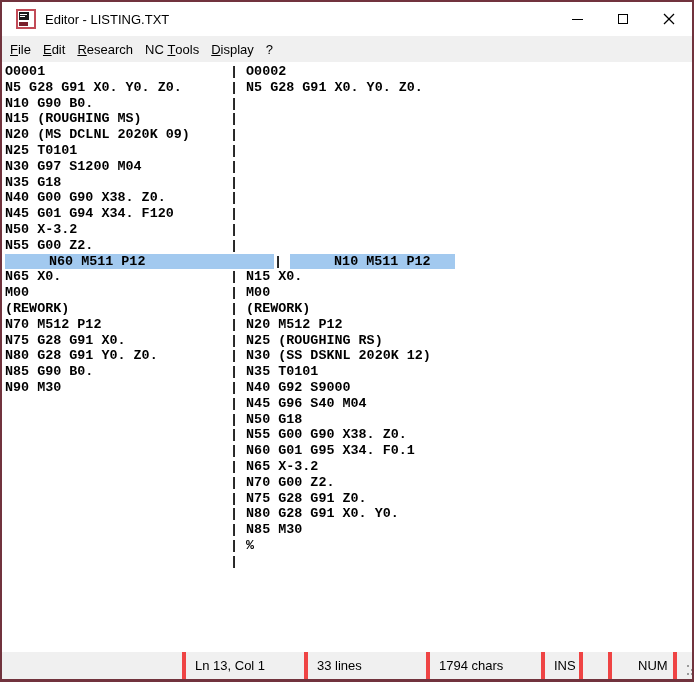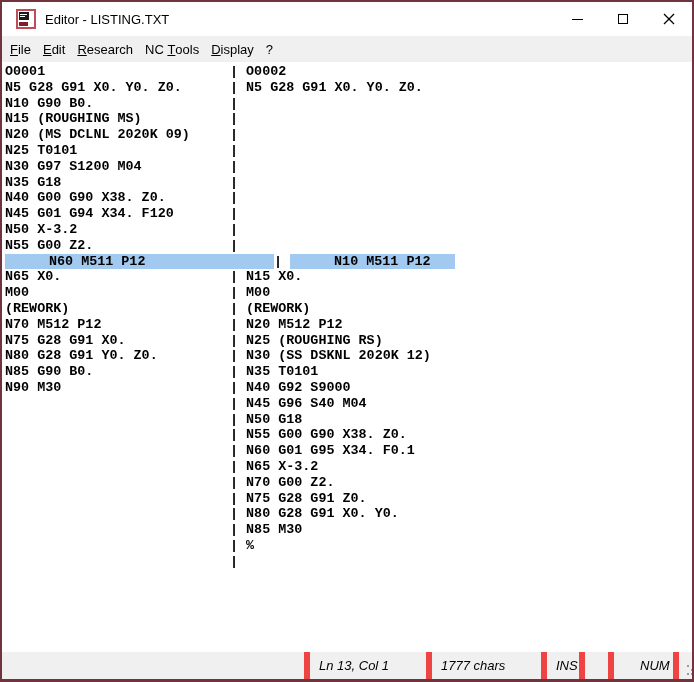--- a/index.html
+++ b/index.html
@@ -67,24 +67,24 @@
 
   
   .statusbar {
     flex:0 0 27px;
     background:#f0f0f0;
     display:flex; align-items:stretch;
     font-size:13px; color:#000;
   }
   .sb-spacer { flex:1 1 auto; }
   .sb-seg {
-    border-left:6px solid #ef4444;
+    border-left:4px solid #ef4444;
     display:flex; align-items:center;
     padding-left:9px;
-    white-space:nowrap; overflow:hidden;font-style:italic;
+    white-space:nowrap; overflow:hidden;
   }
   .sb-ln    { width:122px; }
   .sb-lines { width:122px; }
   .sb-chars { width:115px; }
   .sb-ins   { width:38px;  }
   .sb-blank { width:29px;  padding-left:0; }
   .sb-num   { width:65px;  padding-left:26px; }
   .sb-grip  { width:19px;  padding:0; position:relative; }
   .grip-dots {
     position:absolute; right:3px; bottom:4px;
@@ -136,21 +136,22 @@
       <div class="menu-item">NC <u>T</u>ools</div>
       <div class="menu-item"><u>D</u>isplay</div>
       <div class="menu-item">?</div>
     </div>
 
   <div class="editor"><div class="line"><span>O0001                       </span><span>| </span><span>O0002</span></div><div class="line"><span>N5 G28 G91 X0. Y0. Z0.      </span><span>| </span><span>N5 G28 G91 X0. Y0. Z0.</span></div><div class="line"><span>N10 G90 B0.                 </span><span>| </span><span></span></div><div class="line"><span>N15 (ROUGHING MS)           </span><span>| </span><span></span></div><div class="line"><span>N20 (MS DCLNL 2020K 09)     </span><span>| </span><span></span></div><div class="line"><span>N25 T0101                   </span><span>| </span><span></span></div><div class="line"><span>N30 G97 S1200 M04           </span><span>| </span><span></span></div><div class="line"><span>N35 G18                     </span><span>| </span><span></span></div><div class="line"><span>N40 G00 G90 X38. Z0.        </span><span>| </span><span></span></div><div class="line"><span>N45 G01 G94 X34. F120       </span><span>| </span><span></span></div><div class="line"><span>N50 X-3.2                   </span><span>| </span><span></span></div><div class="line"><span>N55 G00 Z2.                 </span><span>| </span><span></span></div><div class="line"><span class="hl" style="background: rgb(162, 201, 239);">N60 M511 P12                </span><span>| </span><span class="hl" style="background: rgb(162, 201, 239);">N10 M511 P12   </span></div><div class="line"><span>N65 X0.                     </span><span>| </span><span>N15 X0.</span></div><div class="line"><span>M00                         </span><span>| </span><span>M00</span></div><div class="line"><span>(REWORK)                    </span><span>| </span><span>(REWORK)</span></div><div class="line"><span>N70 M512 P12                </span><span>| </span><span>N20 M512 P12</span></div><div class="line"><span>N75 G28 G91 X0.             </span><span>| </span><span>N25 (ROUGHING RS)</span></div><div class="line"><span>N80 G28 G91 Y0. Z0.         </span><span>| </span><span>N30 (SS DSKNL 2020K 12)</span></div><div class="line"><span>N85 G90 B0.                 </span><span>| </span><span>N35 T0101</span></div><div class="line"><span>N90 M30                     </span><span>| </span><span>N40 G92 S9000</span></div><div class="line"><span>                            </span><span>| </span><span>N45 G96 S40 M04</span></div><div class="line"><span>                            </span><span>| </span><span>N50 G18</span></div><div class="line"><span>                            </span><span>| </span><span>N55 G00 G90 X38. Z0.</span></div><div class="line"><span>                            </span><span>| </span><span>N60 G01 G95 X34. F0.1</span></div><div class="line"><span>                            </span><span>| </span><span>N65 X-3.2</span></div><div class="line"><span>                            </span><span>| </span><span>N70 G00 Z2.</span></div><div class="line"><span>                            </span><span>| </span><span>N75 G28 G91 Z0.</span></div><div class="line"><span>                            </span><span>| </span><span>N80 G28 G91 X0. Y0.</span></div><div class="line"><span>                            </span><span>| </span><span>N85 M30</span></div><div class="line"><span>                            </span><span>| </span><span>%</span></div><div class="line"><span>                            </span><span>| </span><span></span></div></div>
 
   <div class="statusbar">
     <div class="sb-spacer"></div>
     <div class="sb-seg sb-ln">Ln 13, Col 1</div>
-    <div class="sb-seg sb-chars">1777 chars</div>
+    <div class="sb-seg sb-lines">33 lines</div>
+    <div class="sb-seg sb-chars">1794 chars</div>
     <div class="sb-seg sb-ins">INS</div>
     <div class="sb-seg sb-blank"></div>
     <div class="sb-seg sb-num">NUM</div>
     <div class="sb-seg sb-grip">
       <div class="grip-dots"></div>
     </div>
   </div>
 
 </div>
 

